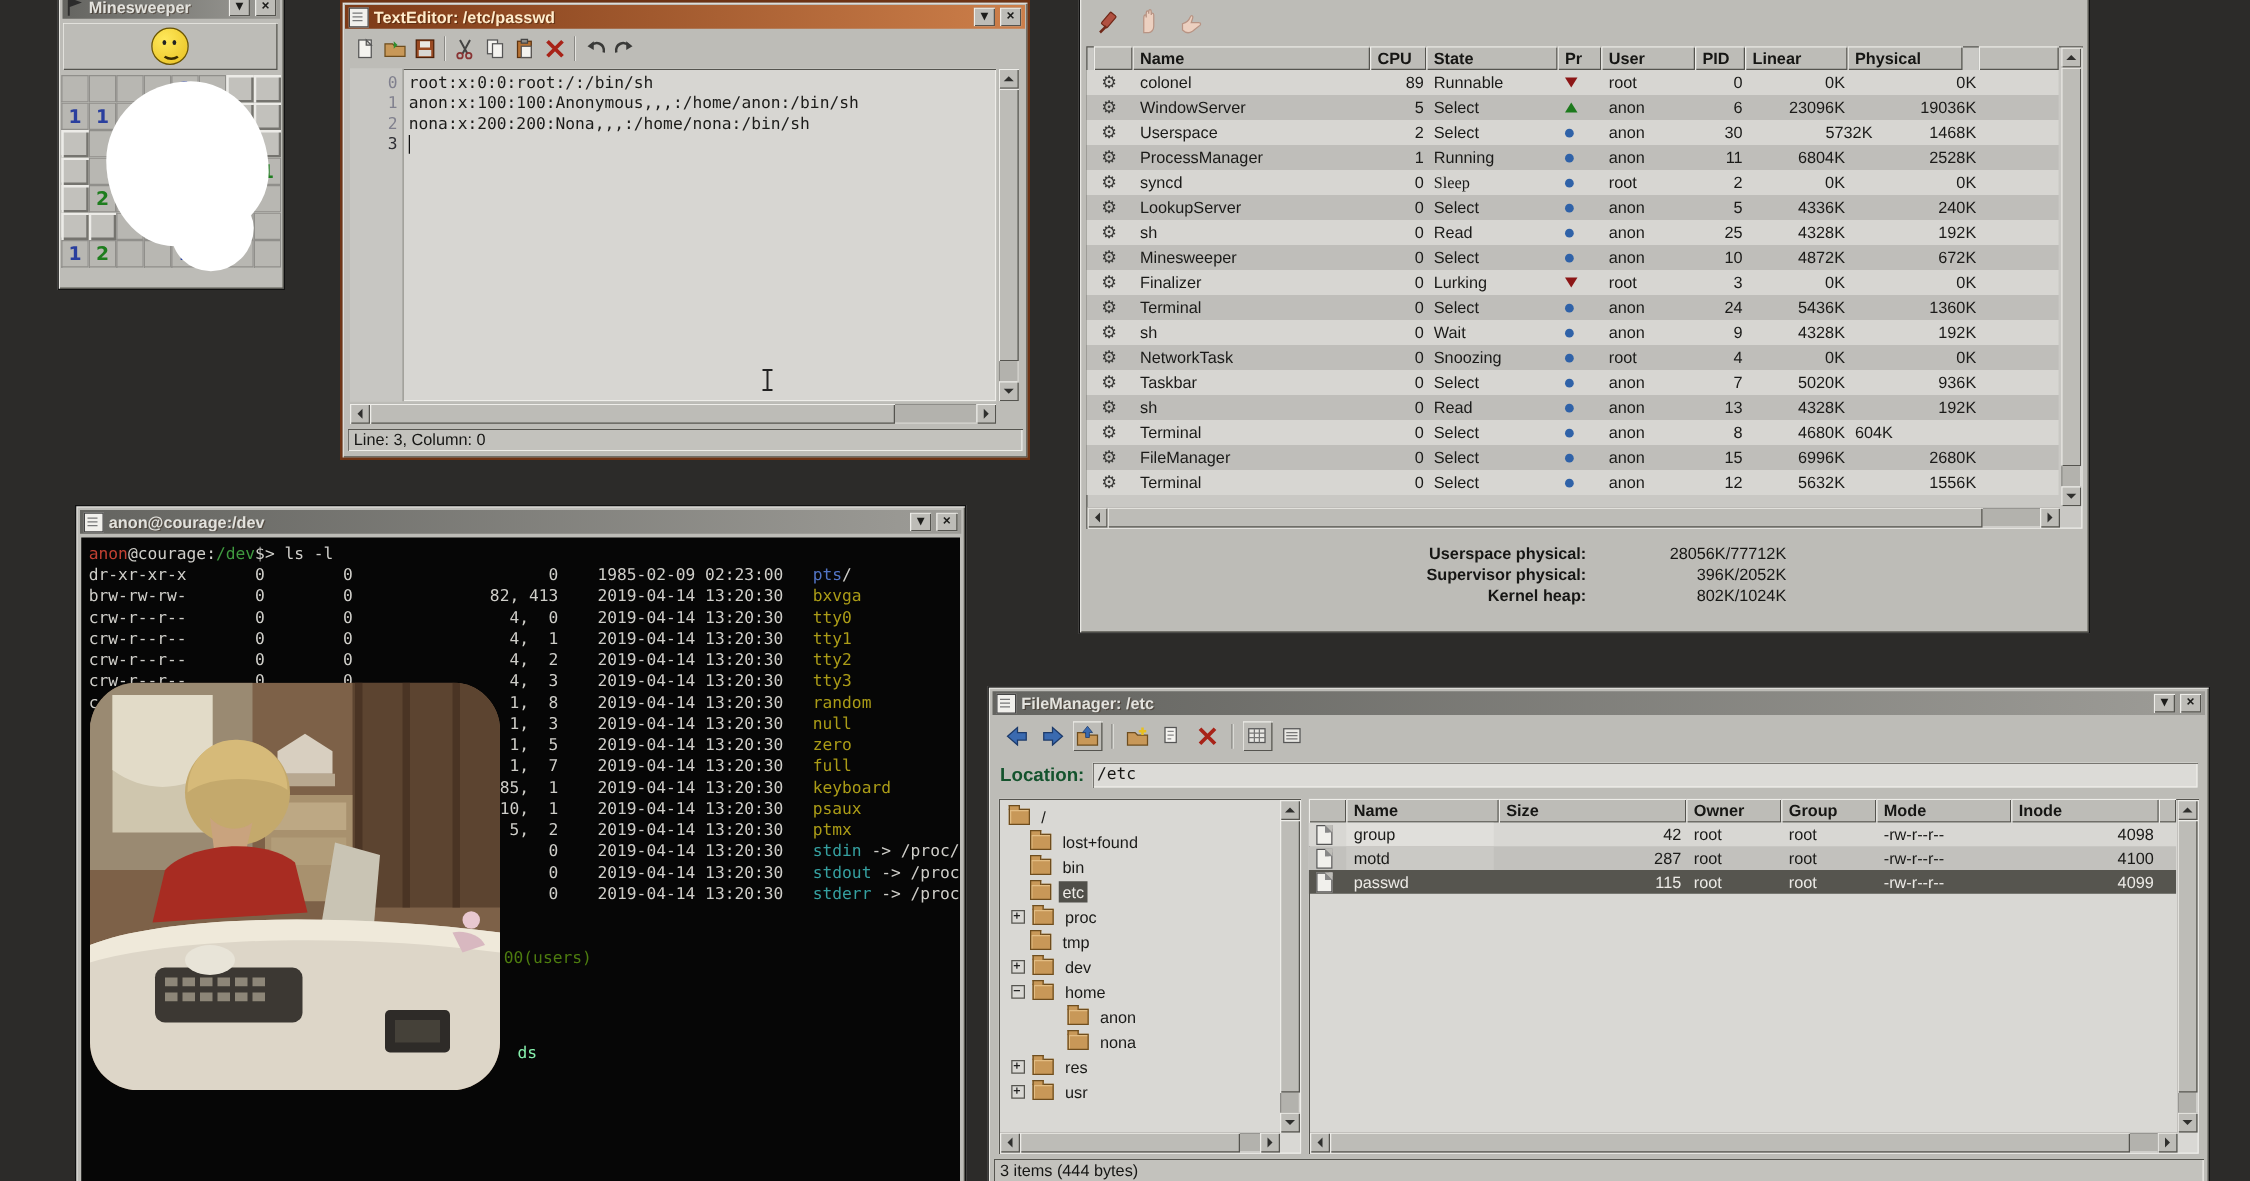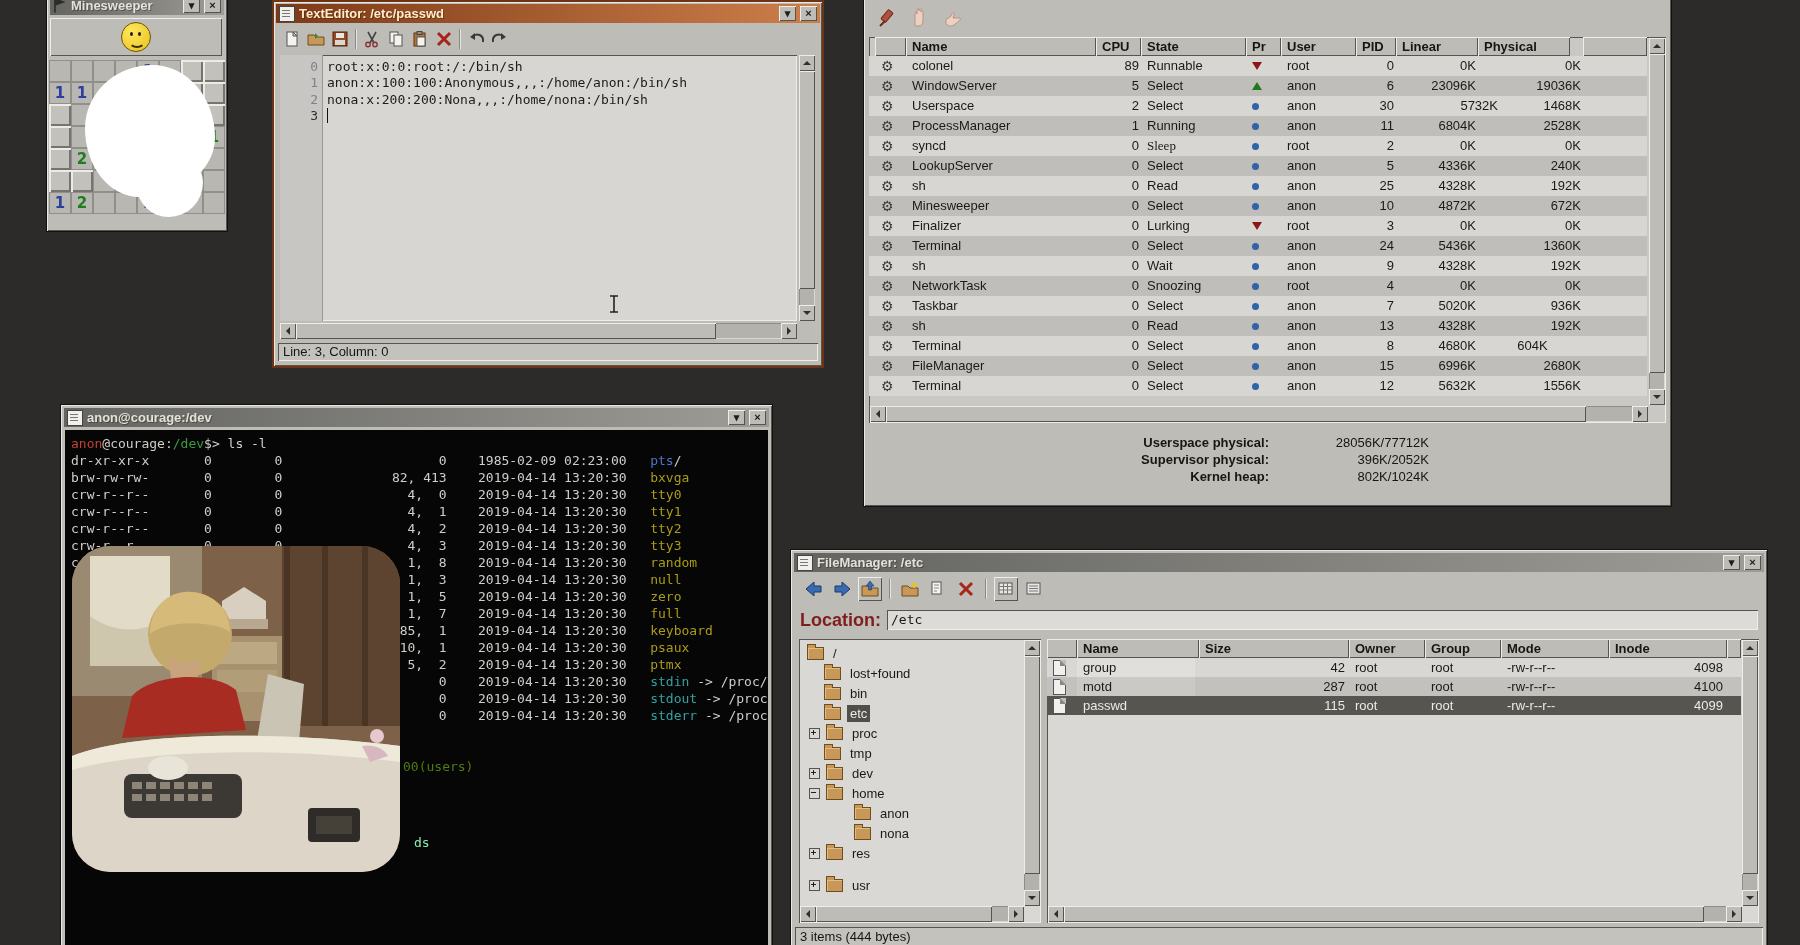--- a/index.html
+++ b/index.html
@@ -66,21 +66,21 @@
   .arr.up{border-bottom:8px solid #1d7a1d;border-top:none;}
   .arr.down{border-top:8px solid #8c1616;border-bottom:none;}
   .mem-label{position:absolute;font-weight:bold;font-size:13px;color:#161614;text-align:right;}
   .mem-value{position:absolute;font-size:13px;color:#161614;text-align:right;}
   
   .tline{position:absolute;left:6px;font-family:"DejaVu Sans Mono",monospace;font-size:13px;
        line-height:17px;white-space:pre;}
   .tc-fg{color:#cfcec9}.tc-red{color:#c04032}.tc-green{color:#3f9a3f}
   .tc-yellow{color:#ab9c17}.tc-blue{color:#5274c4}.tc-cyan{color:#35a0a0}
   
-  .loc-label{font-weight:bold;font-size:18px;color:#7f1d1d;}
+  .loc-label{font-weight:bold;font-size:15px;color:#14532d;}
   .tree-row{position:absolute;left:2px;height:20px;display:flex;align-items:center;font-size:13px;color:#1a1a18;}
   .folder{width:15px;height:11px;background:#c89858;border:1px solid #6e4d1e;position:relative;flex:0 0 auto;
        box-shadow:inset 1px 1px 0 #e2bc82;}
   .folder:before{content:"";position:absolute;left:-1px;top:-4px;width:7px;height:3px;background:#c89858;
        border:1px solid #6e4d1e;border-bottom:none;}
   .exp{width:9px;height:9px;border:1px solid #55544f;background:#d9d8d4;position:relative;flex:0 0 auto;}
   .exp:before{content:"";position:absolute;left:1px;top:3px;width:5px;height:1px;background:#222;}
   .exp.plus:after{content:"";position:absolute;left:3px;top:1px;width:1px;height:5px;background:#222;}
   .tree-lab{padding:1px 3px;white-space:nowrap;}
   .tree-lab.sel{background:#504f4a;color:#eceae6;}
@@ -466,21 +466,21 @@
         </div>
         <div class="pr-row" style="top: 280px; left: 0px; width: 778px; background: rgb(215, 214, 210);">
           <div class="pc" style="left: 6px; width: 23px; padding-left: 6px;"><span class="gear">⚙</span></div>
           <div class="pc" style="left: 37px; width: 182px; padding-left: 6px;">Terminal</div>
           <div class="pc" style="left: 227px; width: 37px; padding-left: 6px; text-align: right;">0</div>
           <div class="pc" style="left: 272px; width: 97px; padding-left: 6px;">Select</div>
           <div class="pc" style="left: 377px; width: 27px; padding-left: 6px;"><span class="dot-blue"></span></div>
           <div class="pc" style="left: 412px; width: 67px; padding-left: 6px;">anon</div>
           <div class="pc" style="left: 487px; width: 32px; padding-left: 6px; text-align: right;">8</div>
           <div class="pc" style="left: 527px; width: 74px; padding-left: 6px; text-align: right;">4680K</div>
-          <div class="pc" style="left: 609px; width: 97px; padding-left: 6px; text-align: center;">604K</div>
+          <div class="pc" style="left: 609px; width: 97px; padding-left: 6px; text-align: left;">604K</div>
         </div>
         <div class="pr-row" style="top: 300px; left: 0px; width: 778px; background: rgb(191, 190, 186);">
           <div class="pc" style="left: 6px; width: 23px; padding-left: 6px;"><span class="gear">⚙</span></div>
           <div class="pc" style="left: 37px; width: 182px; padding-left: 6px;">FileManager</div>
           <div class="pc" style="left: 227px; width: 37px; padding-left: 6px; text-align: right;">0</div>
           <div class="pc" style="left: 272px; width: 97px; padding-left: 6px;">Select</div>
           <div class="pc" style="left: 377px; width: 27px; padding-left: 6px;"><span class="dot-blue"></span></div>
           <div class="pc" style="left: 412px; width: 67px; padding-left: 6px;">anon</div>
           <div class="pc" style="left: 487px; width: 32px; padding-left: 6px; text-align: right;">15</div>
           <div class="pc" style="left: 527px; width: 74px; padding-left: 6px; text-align: right;">6996K</div>
@@ -713,21 +713,21 @@
         <div class="tree-row" style="top: 184px; left: 40px;">
           <span style="width: 15px; flex: 0 0 auto;"></span>
           <div class="folder" style="margin-right: 6px;"></div>
           <div class="tree-lab">nona</div>
         </div>
         <div class="tree-row" style="top: 204px; left: 10px;">
           <div class="exp plus" style="margin-right: 6px;"></div>
           <div class="folder" style="margin-right: 6px;"></div>
           <div class="tree-lab">res</div>
         </div>
-        <div class="tree-row" style="top: 236px; left: 10px;">
+        <div class="tree-row" style="top: 224px; left: 10px;">
           <div class="exp plus" style="margin-right: 6px;"></div>
           <div class="folder" style="margin-right: 6px;"></div>
           <div class="tree-lab">usr</div>
         </div>
       </div>
     <div class="track" style="right:1px;top:1px;width:16px;height:266px;">
       <span class="sbtn a-up" style="left:0;top:0;"></span>
       <span class="thumb" style="left:0;top:16px;width:16px;height:218px;"></span>
       <span class="sbtn a-dn" style="left:0;bottom:0;"></span>
     </div>

